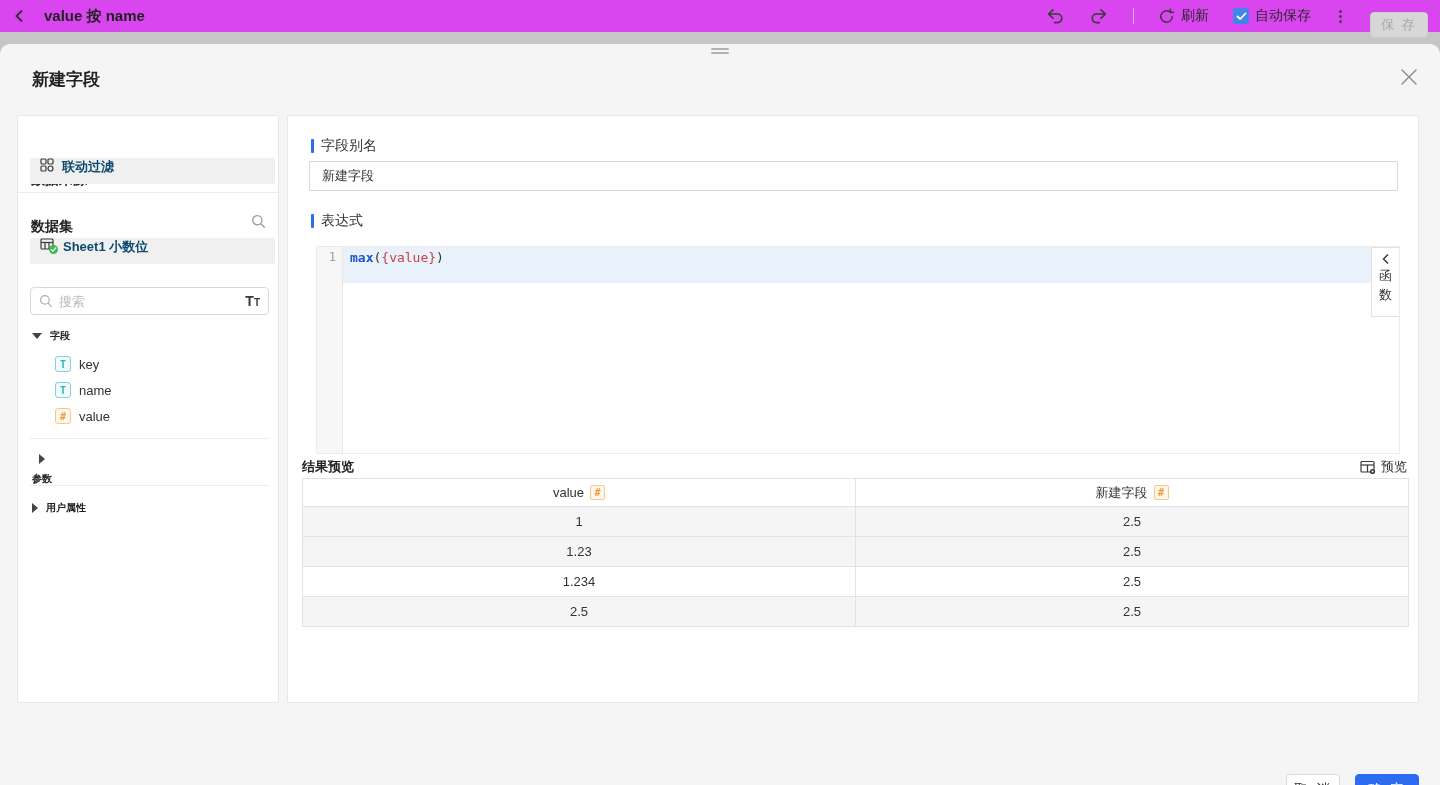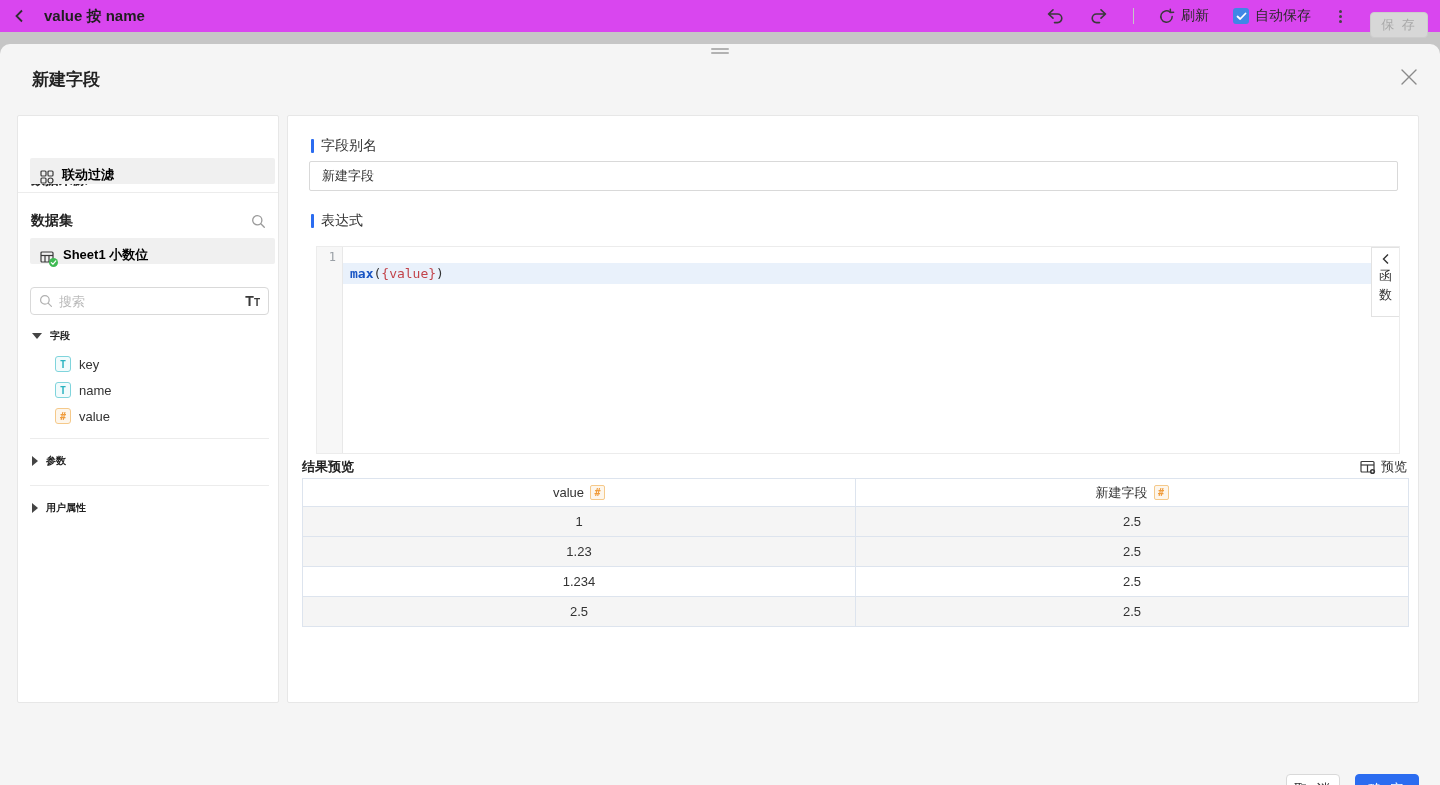--- a/index.html
+++ b/index.html
@@ -27,21 +27,21 @@
   .modal-title { position:absolute; left:32px; top:24px; font-size:17px; font-weight:bold; color:#222; }
   .close-x { position:absolute; right:22px; top:24px; width:18px; height:18px; cursor:pointer; }
 
   .card { position:absolute; background:#fff; border:1px solid #e7e7e7; border-radius:2px; }
   .card.sidebar { left:17px; top:71px; width:262px; height:588px; }
   .card.main { left:287px; top:71px; width:1132px; height:588px; }
 
   
   .sb-header { position:absolute; left:13px; font-size:14px; font-weight:bold; color:#222; }
   .sb-item { position:absolute; left:12px; width:245px; height:26px; background:#f0f0f0; border-radius:2px;
-             display:flex; align-items:flex-end; gap:8px; padding:0 10px; font-size:13px; font-weight:bold; color:#000000; cursor:pointer; }
+             display:flex; align-items:flex-start; gap:8px; padding:0 10px; font-size:13px; font-weight:bold; color:#0c4a6e; cursor:pointer; }
   .sb-divider { position:absolute; left:0; width:260px; height:1px; background:#ececec; }
   .sb-divider.inset { left:12px; width:239px; }
   .search-box { position:absolute; left:12px; top:171px; width:239px; height:28px; border:1px solid #d9d9d9; border-radius:4px;
                 background:#fff; display:flex; align-items:center; padding:0 8px; gap:6px; }
   .search-box input { border:none; outline:none; flex:1; font-size:13px; color:#333; font-family:inherit; background:transparent; }
   .search-box input::placeholder { color:#b8b8b8; }
   .tr-icon { color:#3a3a3a; font-size:14px; font-weight:bold; cursor:pointer; display:flex; align-items:baseline; }
   .tr-icon .small { font-size:10px; }
   .tree-group { position:absolute; left:14px; display:flex; align-items:center; gap:8px; font-size:10px; font-weight:bold; color:#222; cursor:pointer; }
   .tri-down { width:0; height:0; border-left:5px solid transparent; border-right:5px solid transparent; border-top:6px solid #444; }
@@ -56,21 +56,21 @@
   .field-label { position:absolute; display:flex; align-items:center; gap:7px; font-size:14px; color:#333; }
   .field-label .bar { width:3px; height:14px; background:#2b6cf0; border-radius:1px; }
   .alias-input { position:absolute; left:21px; top:45px; width:1089px; height:30px; border:1px solid #d9d9d9; border-radius:2px;
                  padding:0 12px; font-size:13px; color:#333; font-family:inherit; outline:none; background:#fff; }
 
   .editor { position:absolute; left:28px; top:130px; width:1084px; height:208px; border:1px solid #ececec; background:#fff; display:flex; }
   .gutter { width:26px; background:#f7f7f7; border-right:1px solid #e8e8e8; }
   .gutter .ln { height:21px; line-height:21px; text-align:right; padding-right:6px; font-size:12px; color:#9aa0a6;
                 font-family:"DejaVu Sans Mono",monospace; }
   .code-area { flex:1; font-family:"DejaVu Sans Mono","Liberation Mono",monospace; font-size:13px; }
-  .code-line { height:21px; line-height:21px; padding-left:7px; background:#e9f1fb; white-space:pre;margin-top:16px; }
+  .code-line { height:36px; line-height:21px; padding-left:7px; background:#e9f1fb; white-space:pre; }
   .tok-fn { color:#1a56c4; font-weight:bold; }
   .tok-paren { color:#333; }
   .tok-field { color:#c2434a; }
 
   .fn-tab { position:absolute; right:19px; top:131px; width:28px; height:70px; background:#fff; border:1px solid #e2e2e2; border-right:none;
             display:flex; flex-direction:column; align-items:center; padding-top:5px; gap:2px; cursor:pointer; }
   .fn-tab .vlabel { font-size:13px; color:#333; line-height:17px; width:14px; text-align:center; }
 
   .result-row { position:absolute; left:14px; right:11px; top:342px; display:flex; justify-content:space-between; align-items:center; }
   .result-title { font-size:13px; font-weight:bold; color:#222; }
@@ -164,21 +164,21 @@
             <g fill="none" stroke="#3a3a3a" stroke-width="1.2">
               <rect x="1" y="1" width="5" height="5" rx="1"></rect>
               <rect x="8" y="1" width="5" height="5" rx="1"></rect>
               <rect x="1" y="8" width="5" height="5" rx="1"></rect>
               <rect x="8" y="8" width="5" height="5" rx="2.5"></rect>
             </g>
           </svg>
         <span>联动过滤</span>
       </div>
       <div class="sb-divider" style="top:76px;"></div>
-      <div class="sb-header" style="top:96px;">数据集</div>
+      <div class="sb-header" style="top:102px;">数据集</div>
       <span class="icon-btn" style="position:absolute; right:12px; top:98px;">
         <svg width="15" height="15" viewBox="0 0 15 15">
             <circle cx="6.3" cy="6.3" r="4.6" fill="none" stroke="#9a9a9a" stroke-width="1.3"></circle>
             <line x1="9.8" y1="9.8" x2="13.3" y2="13.3" stroke="#9a9a9a" stroke-width="1.3" stroke-linecap="round"></line>
           </svg>
       </span>
       <div class="sb-item" style="top:122px;">
         <span style="position:relative; display:flex;">
           <svg width="15" height="13" viewBox="0 0 15 13">
               <g fill="none" stroke="#3a3a3a" stroke-width="1.2">
@@ -220,21 +220,21 @@
       <div class="tree-item" style="top:266px;">
         <span class="type-badge type-text">T</span>
         <span>name</span>
       </div>
       <div class="tree-item" style="top:292px;">
         <span class="type-badge type-num">#</span>
         <span>value</span>
       </div>
 
       <div class="sb-divider inset" style="top:322px;"></div>
-      <div class="tree-group" style="top:338px;">
+      <div class="tree-group" style="top:338px;flex-direction:column;">
         <span class="tri-right"></span>
         <span>参数</span>
       </div>
       <div class="sb-divider inset" style="top:369px;"></div>
       <div class="tree-group" style="top:385px;">
         <span class="tri-right"></span>
         <span>用户属性</span>
       </div>
     </div>
 

